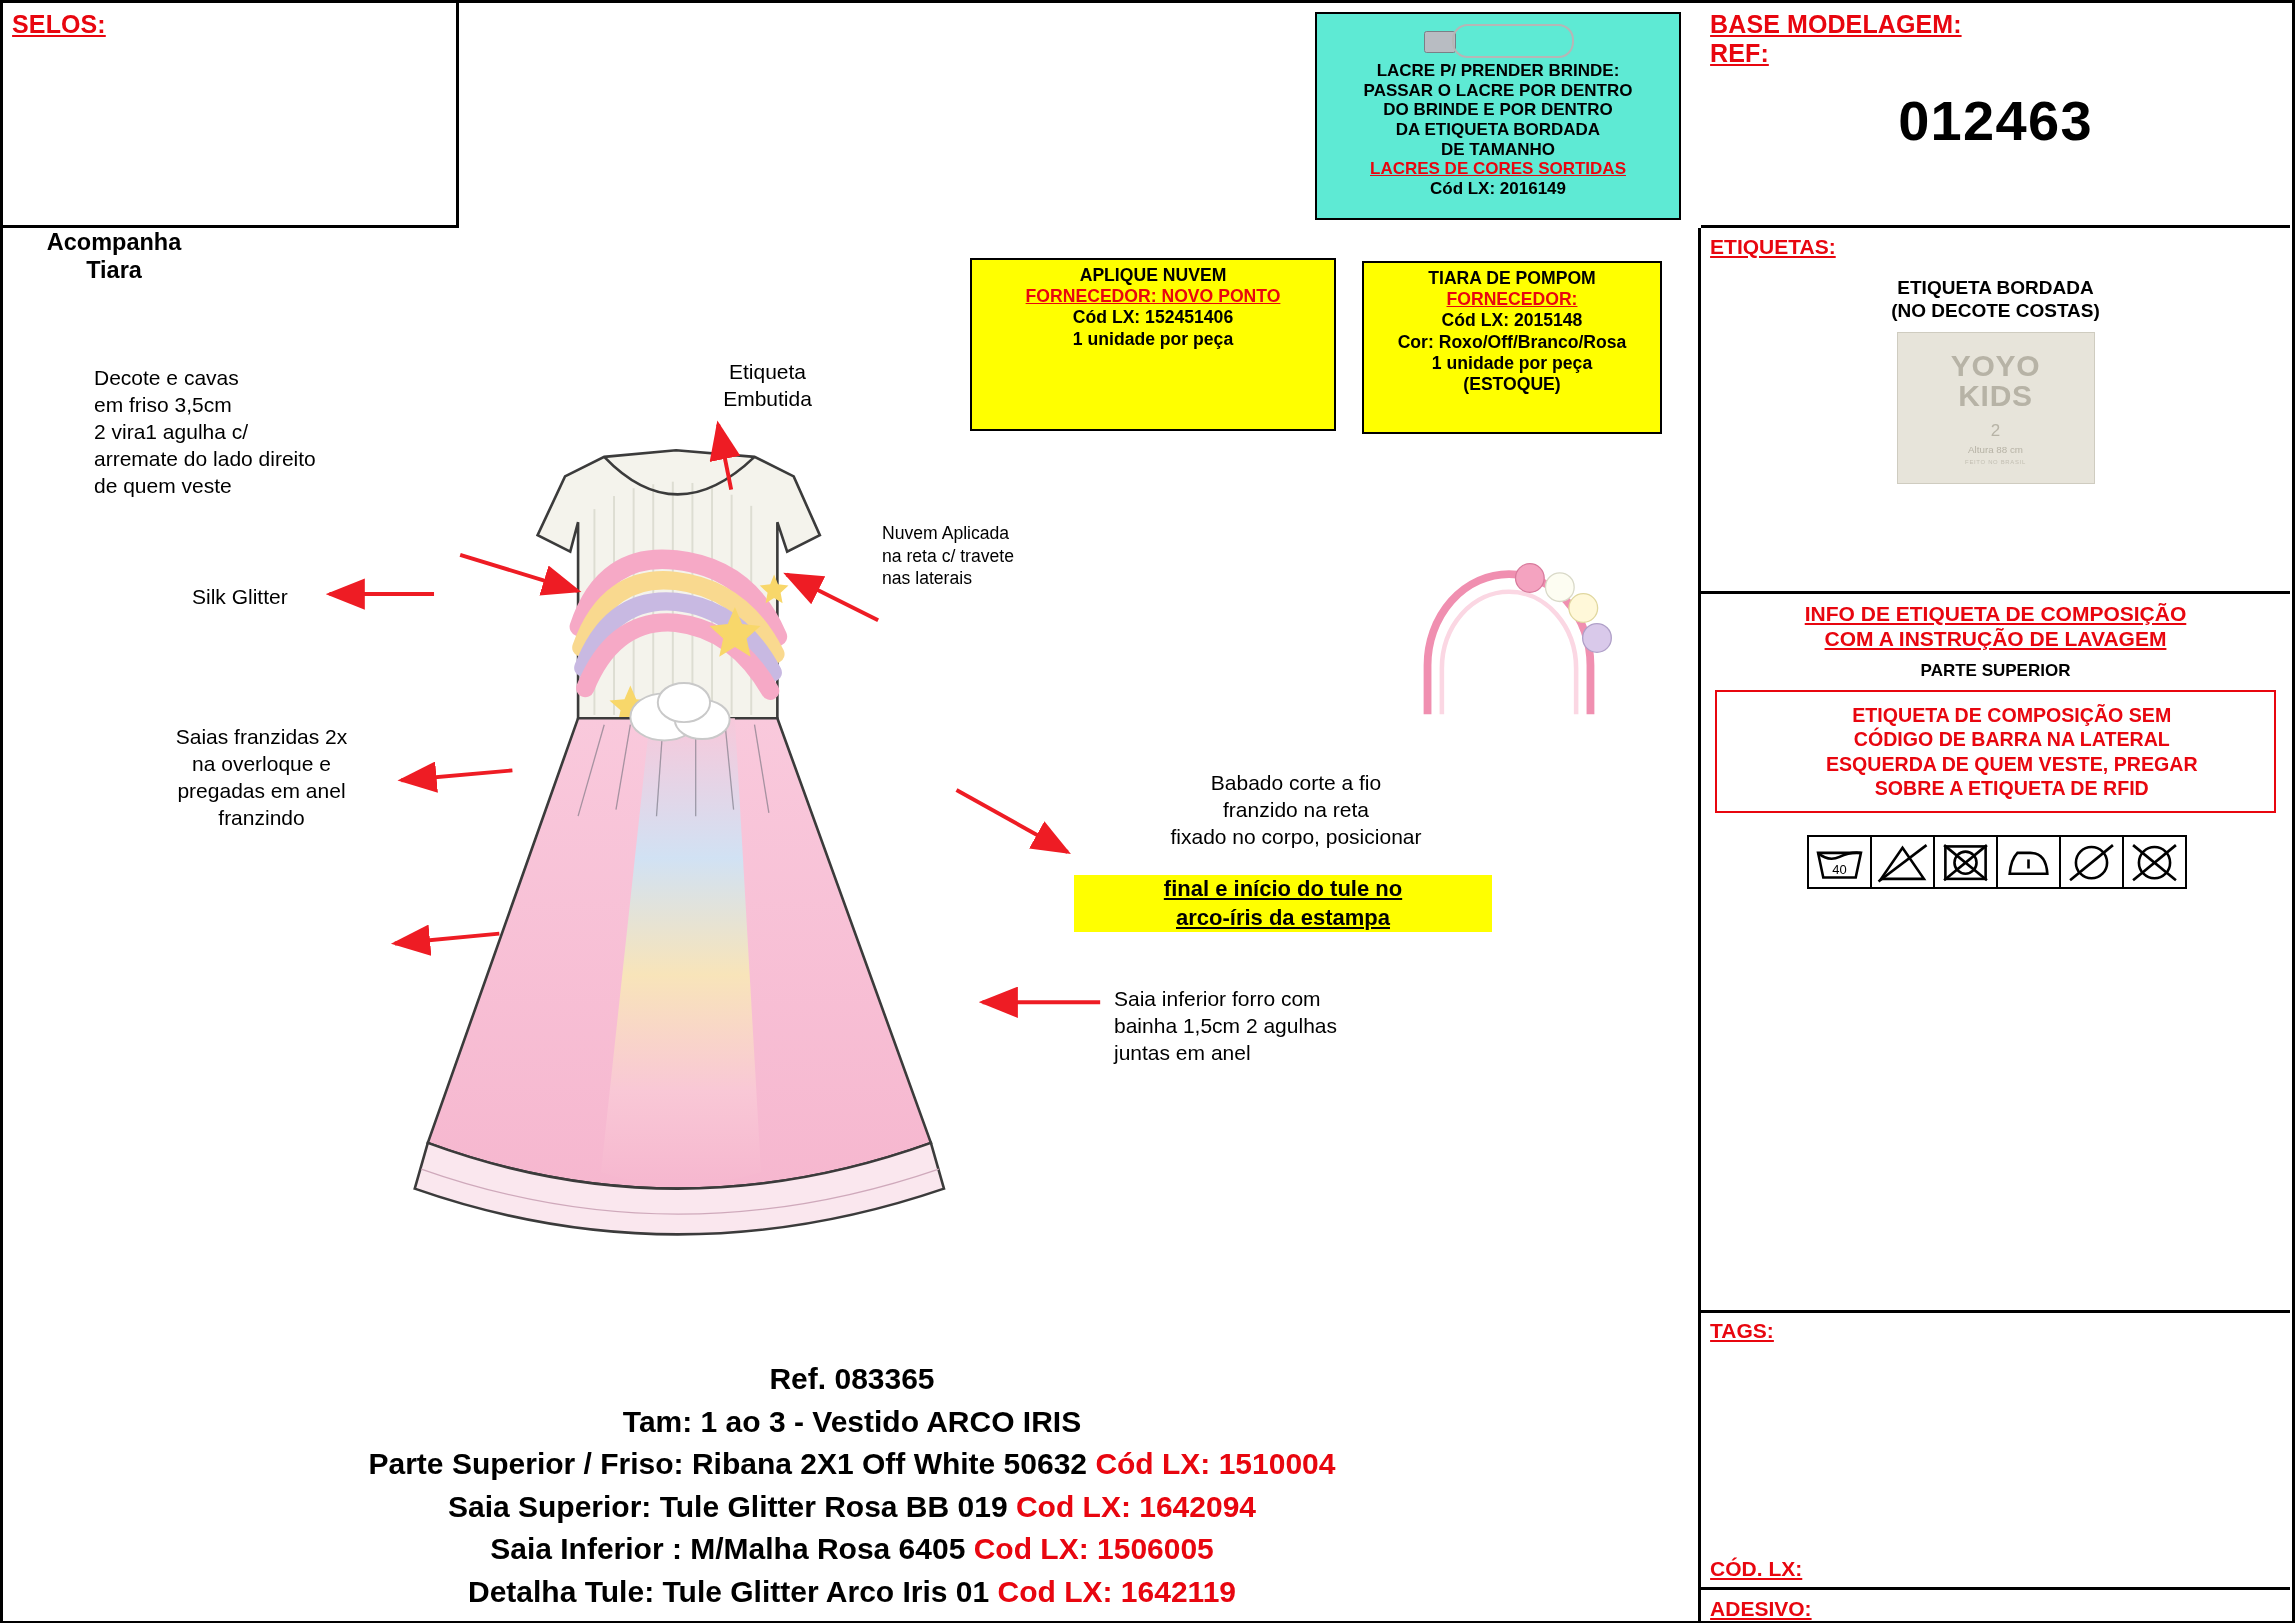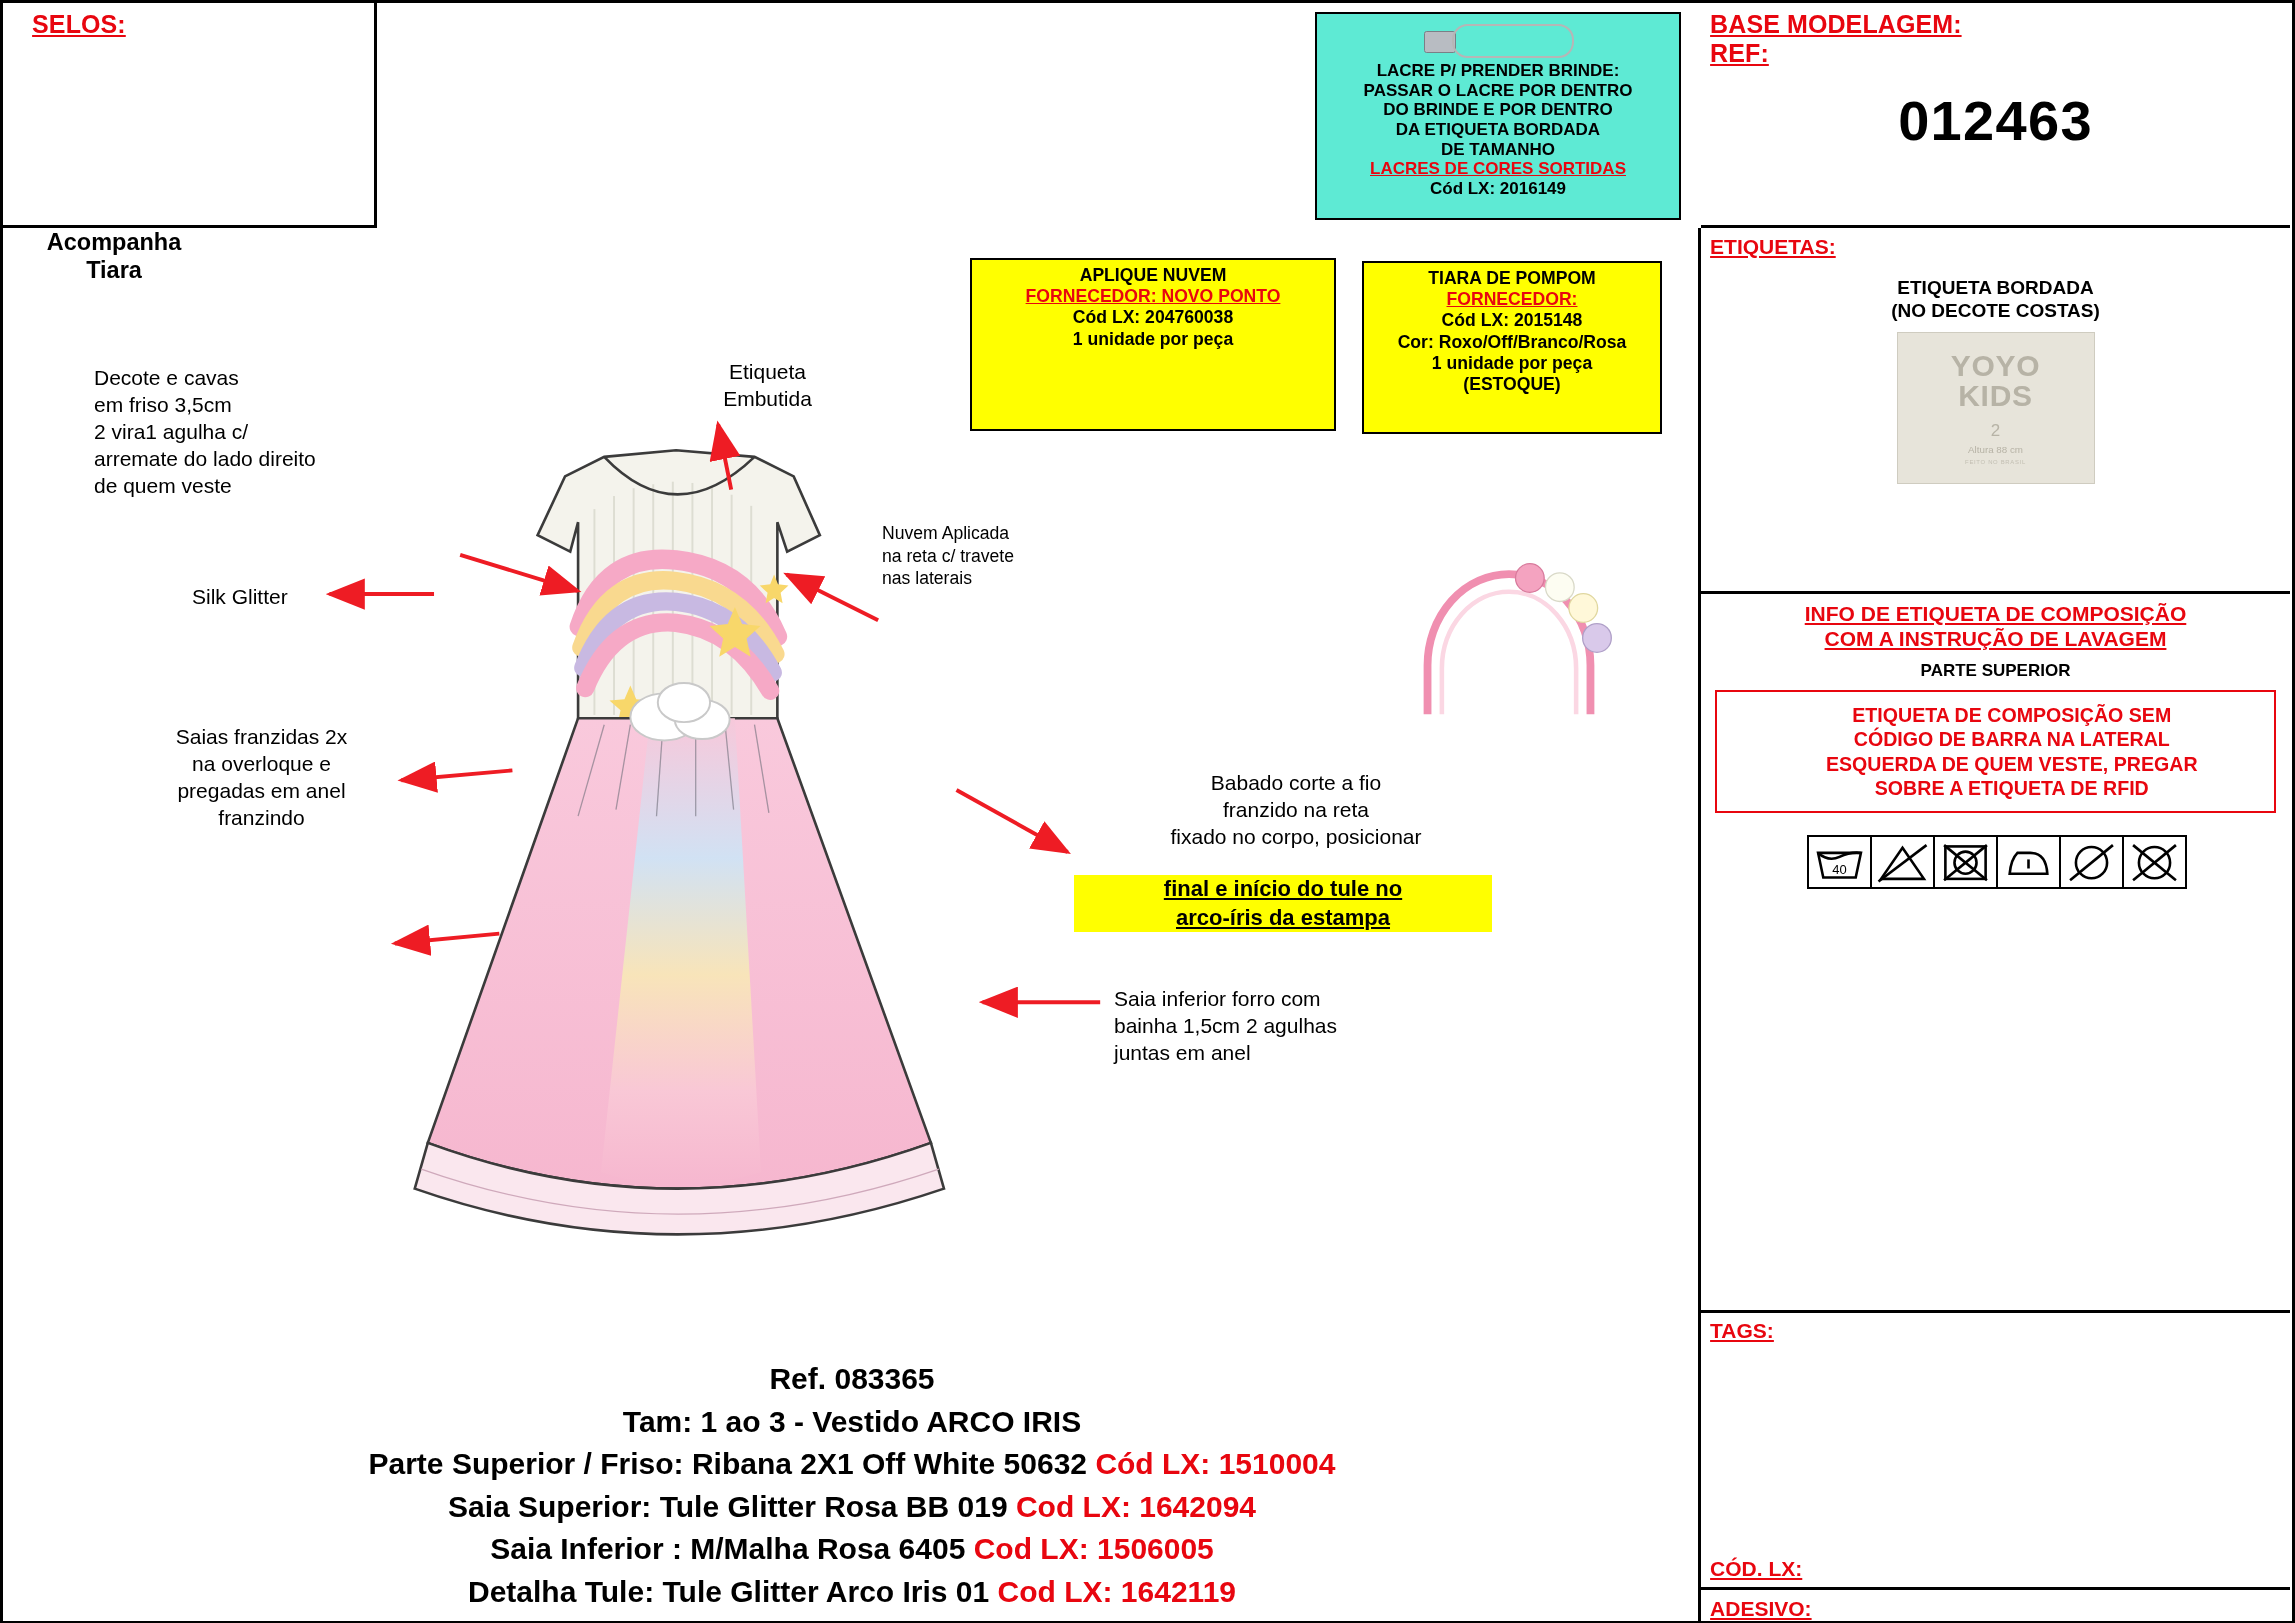--- a/index.html
+++ b/index.html
@@ -6,21 +6,21 @@
   body{font-family:"Liberation Sans", sans-serif;}
   .sheet{
     position:relative;width:2295px;height:1624px;box-sizing:border-box;
     border:3.9px solid #000;background:#fff;overflow:hidden;
   }
   .cell{position:absolute;box-sizing:border-box;}
   .br{border-right:3.3px solid #000;}
   .bb{border-bottom:3.3px solid #000;}
 
   
-  #selos{left:0;top:0;width:374px;height:225px;padding-left:20px;}
+  #selos{left:0;top:0;width:456px;height:225px;}
   #obs{left:457px;top:0;width:1241px;height:225px;}
   #baseCell{left:1698px;top:0;width:589px;height:225px;}
 
   .hdr{font-size:25px;font-weight:bold;color:#e8060f;text-decoration:underline;padding:6.5px 9.1px;letter-spacing:0.1px;}
 
   
   .ybox{background:#5eead4;border:2.6px solid #000;box-sizing:border-box;text-align:center;}
   #lacre{position:absolute;left:1312px;top:9.1px;width:366px;height:208px;padding-top:3.9px;}
   #lacre .ltxt{font-size:17px;font-weight:bold;line-height:1.16;}
   #lacre .hl{color:#e8060f;text-decoration:underline;font-weight:bold;font-size:17px;}
@@ -105,21 +105,21 @@
     <div class="hdr" style="padding-bottom:0">BASE MODELAGEM:</div>
     <div class="hdr" style="padding-top:0">REF:</div>
     <div class="big">012463</div>
   </div>
 
   <div class="cell br" id="main">
 
     <div class="yb2" id="aplique">
       <div class="t">APLIQUE NUVEM</div>
       <div class="r">FORNECEDOR: NOVO PONTO</div>
-      <div class="t">Cód LX: 204760038</div>
+      <div class="t">Cód LX: 152451406</div>
       <div class="t">1 unidade por peça</div>
     </div>
 
     <div class="yb2" id="tiara">
       <div class="t">TIARA DE POMPOM</div>
       <div class="r">FORNECEDOR:</div>
       <div class="t">Cód LX: 2015148</div>
       <div class="t">Cor: Roxo/Off/Branco/Rosa</div>
       <div class="t">1 unidade por peça</div>
       <div class="t">(ESTOQUE)</div>

